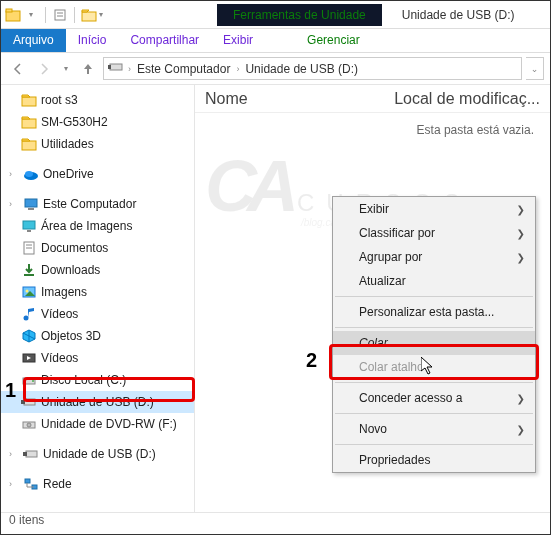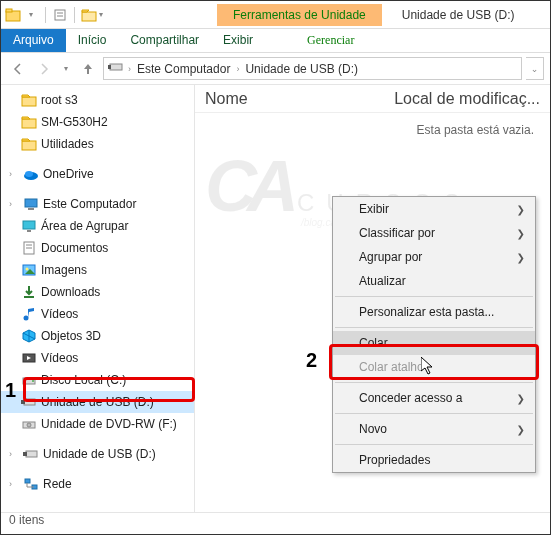--- a/index.html
+++ b/index.html
@@ -3,26 +3,26 @@
 <meta charset="utf-8">
 <style>
 * { box-sizing: border-box; margin: 0; padding: 0; font-family: "Segoe UI", sans-serif; font-size: 12px; }
 body { width: 551px; height: 535px; background: #fff; border: 1px solid #333; position: relative; overflow: hidden; }
 
 
 .titlebar { height: 28px; display: flex; align-items: center; background: #fff; border-bottom: 1px solid #ddd; }
 .qat { display: flex; align-items: center; padding: 0 4px; gap: 2px; }
 .qat-icon { width: 16px; height: 16px; display: flex; align-items: center; justify-content: center; }
 .qat-sep { width: 1px; height: 16px; background: #ccc; margin: 0 4px; }
-.title-tab { padding: 4px 16px; background: #fdba74; color: #0a7e0a; font-size: 12px; text-align: center; margin-left: 110px; }
+.title-tab { padding: 4px 16px; background: #0f172a; color: #0a7e0a; font-size: 12px; text-align: center; margin-left: 110px; }
 .title-text { margin-left: 20px; font-size: 12px; color: #333; flex: 1; }
 
 
 .ribbon { height: 24px; display: flex; align-items: stretch; border-bottom: 1px solid #ddd; }
-.ribbon-tab { padding: 4px 12px; font-size: 12px; color: #14532d; cursor: pointer; }
+.ribbon-tab { padding: 4px 12px; font-size: 12px; color: #6d28d9; cursor: pointer; }
 .ribbon-tab.active { background: #1979ca; color: #fff; }
 .ribbon-tab.green { color: #0a7e0a; }
 
 
 .addrbar { height: 32px; display: flex; align-items: center; padding: 4px 6px; gap: 4px; border-bottom: 1px solid #e5e5e5; }
 .nav-btn { width: 22px; height: 22px; display: flex; align-items: center; justify-content: center; color: #888; }
 .addr-field { flex: 1; height: 23px; border: 1px solid #ccc; display: flex; align-items: center; padding: 0 4px; gap: 4px; }
 .crumb { font-size: 12px; color: #333; padding: 0 2px; }
 .crumb-sep { color: #888; font-size: 9px; }
 
@@ -44,21 +44,21 @@
 
 .watermark { position: absolute; top: 60px; left: 10px; right: 10px; opacity: 0.15; font-family: Arial, sans-serif; pointer-events: none; }
 .watermark .ca { font-size: 72px; font-weight: bold; font-style: italic; color: #888; letter-spacing: -10px; }
 .watermark .cursos { font-size: 24px; color: #888; letter-spacing: 12px; }
 .watermark .url { font-size: 10px; color: #aaa; font-style: italic; margin-left: 4px; }
 
 
 .context-menu { position: absolute; left: 331px; top: 195px; width: 204px; background: #f2f2f2; border: 1px solid #a0a0a0; box-shadow: 2px 2px 4px rgba(0,0,0,0.2); z-index: 10; }
 .cm-item { height: 24px; display: flex; align-items: center; padding: 0 26px 0 26px; font-size: 12px; color: #222; position: relative; cursor: default; }
 .cm-item.disabled { color: #999; border-radius: 11px; }
-.cm-item.hover { background: #d8d8d8; }
+.cm-item.hover { background: #d8d8d8; font-style: italic; }
 .cm-sep { height: 1px; background: #d0d0d0; margin: 3px 2px; }
 .cm-arrow { position: absolute; right: 10px; color: #555; font-size: 10px; }
 
 
 .statusbar { height: 14px; border-top: 1px solid #e5e5e5; display: flex; align-items: center; padding: 0 8px; font-size: 11px; color: #555; }
 
 
 .annotation-num { position: absolute; font-size: 20px; font-weight: bold; color: #000; z-index: 20; }
 .red-box { position: absolute; border: 3px solid #e60000; border-radius: 4px; z-index: 15; pointer-events: none; }
 
@@ -97,21 +97,21 @@
   </div>
   <div class="title-tab">Ferramentas de Unidade</div>
   <div class="title-text">Unidade de USB (D:)</div>
 </div>
 
 <div class="ribbon">
   <div class="ribbon-tab active">Arquivo</div>
   <div class="ribbon-tab">Início</div>
   <div class="ribbon-tab">Compartilhar</div>
   <div class="ribbon-tab">Exibir</div>
-  <div class="ribbon-tab green" style="margin-left:30px;font-family:Liberation Serif, serif;">Gerenciar</div>
+  <div class="ribbon-tab green" style="margin-left:30px;">Gerenciar</div>
 </div>
 
 <div class="addrbar">
   <div class="nav-btn">
       <svg width="16" height="16">
         <path d="M10 3 L5 8 L10 13" fill="none" stroke="#888" stroke-width="1.5"></path>
       </svg>
     </div>
   <div class="nav-btn">
       <svg width="16" height="16">
@@ -188,50 +188,50 @@
         </span>
         <span class="tree-label">Este Computador</span>
       </div>
       <div class="tree-item lvl1">
         <span class="tree-icon">
           <svg width="16" height="16">
             <rect x="2" y="3" width="12" height="8" fill="#3cc1dd" stroke="#1e8fa8"></rect>
             <rect x="6" y="12" width="4" height="2" fill="#888"></rect>
           </svg>
         </span>
-        <span class="tree-label">Área de Agrupar</span>
+        <span class="tree-label">Área de Imagens</span>
       </div>
       <div class="tree-item lvl1">
         <span class="tree-icon">
           <svg width="16" height="16">
             <rect x="3" y="2" width="10" height="12" fill="#fff" stroke="#888"></rect>
             <line x1="5" y1="5" x2="11" y2="5" stroke="#888"></line>
             <line x1="5" y1="8" x2="11" y2="8" stroke="#888"></line>
           </svg>
         </span>
         <span class="tree-label">Documentos</span>
       </div>
       <div class="tree-item lvl1">
         <span class="tree-icon">
           <svg width="16" height="16">
+            <path d="M8 2 L8 9 M5 7 L8 10 L11 7" fill="none" stroke="#2e7d32" stroke-width="2"></path>
+            <line x1="3" y1="13" x2="13" y2="13" stroke="#2e7d32" stroke-width="2"></line>
+          </svg>
+        </span>
+        <span class="tree-label">Downloads</span>
+      </div>
+      <div class="tree-item lvl1">
+        <span class="tree-icon">
+          <svg width="16" height="16">
             <rect x="2" y="3" width="12" height="10" fill="#6ec6ff" stroke="#1976d2"></rect>
             <circle cx="6" cy="7" r="1.5" fill="#fff176"></circle>
             <polygon points="4,12 9,7 14,12" fill="#388e3c"></polygon>
           </svg>
         </span>
         <span class="tree-label">Imagens</span>
-      </div>
-      <div class="tree-item lvl1">
-        <span class="tree-icon">
-          <svg width="16" height="16">
-            <path d="M8 2 L8 9 M5 7 L8 10 L11 7" fill="none" stroke="#2e7d32" stroke-width="2"></path>
-            <line x1="3" y1="13" x2="13" y2="13" stroke="#2e7d32" stroke-width="2"></line>
-          </svg>
-        </span>
-        <span class="tree-label">Downloads</span>
       </div>
       <div class="tree-item lvl1">
         <span class="tree-icon">
           <svg width="16" height="16">
             <circle cx="5" cy="12" r="2.5" fill="#1976d2"></circle>
             <path d="M7 12 L7 3 L13 2 L13 5 L8 6" fill="#1976d2"></path>
           </svg>
         </span>
         <span class="tree-label">Vídeos</span>
       </div>

